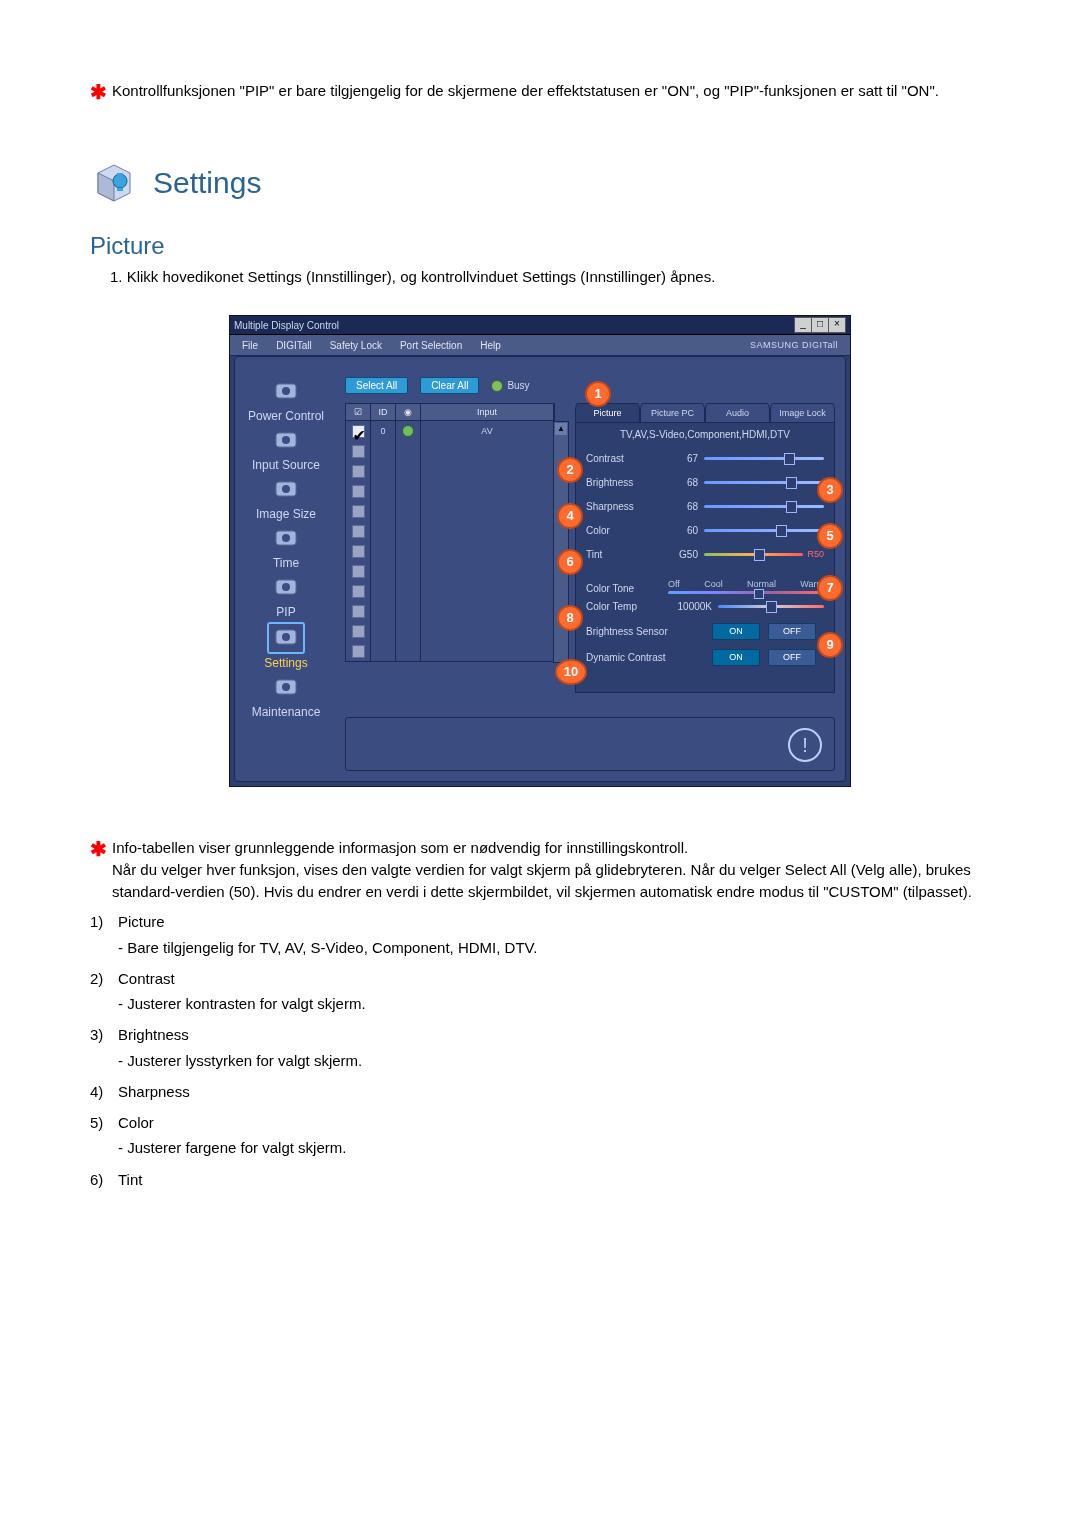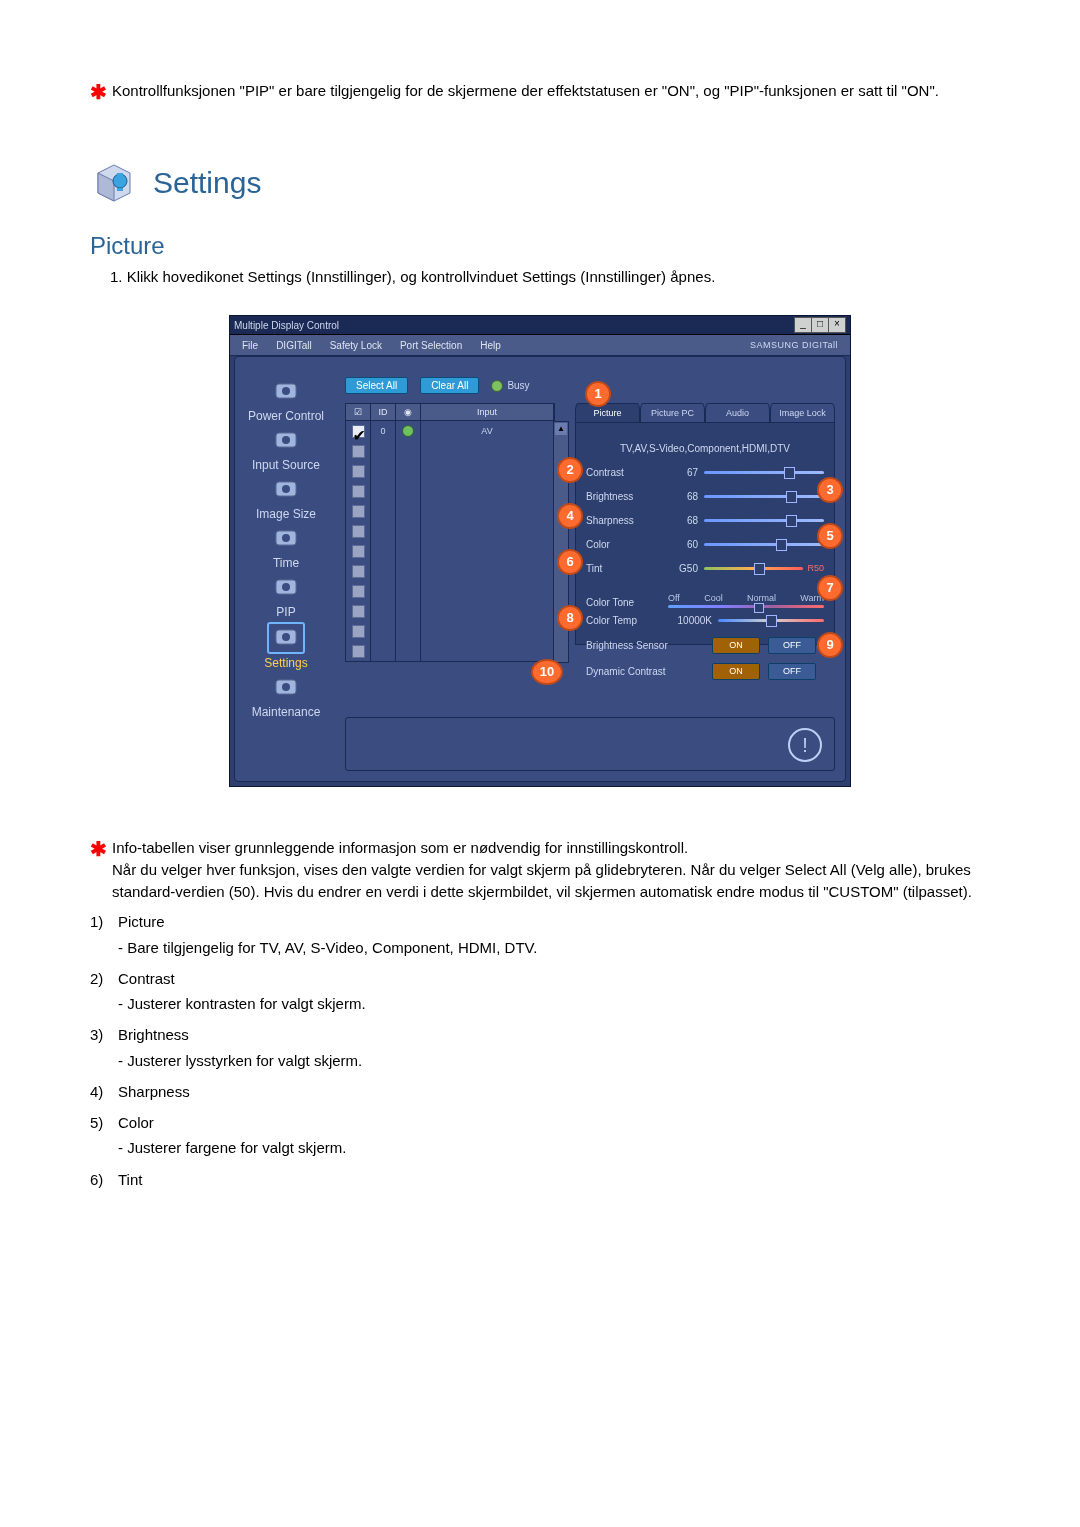--- a/index.html
+++ b/index.html
@@ -46,38 +46,38 @@
   .chk{width:11px;height:11px;background:#9aa5c4;border:1px solid #5c6b95;}
   .chk.on{background:#e8edf8;}
   .led{width:10px;height:10px;border-radius:50%;background:#6fc060;border:1px solid #2f5f2f;}
   .scroll{position:absolute;top:0;right:-15px;width:14px;height:100%;background:#4a5b8a;border:1px solid #1a2a55;}
   .scroll .arrow{width:12px;height:12px;background:#6a7bad;color:#000;margin:1px auto;font-size:8px;text-align:center;line-height:12px;}
 
   .panel{position:absolute;left:340px;top:46px;right:10px;height:295px;}
   .tabs{display:flex;height:20px;}
   .tab{flex:1;background:#3a4c80;border:1px solid #1a2a55;color:#cfd8f0;font-size:9px;text-align:center;line-height:18px;border-top-left-radius:3px 8px;border-top-right-radius:3px 8px;}
   .tab.active{background:#2d3f6e;color:#fff;}
-  .panel-inner{border:1px solid #1a2a55;border-top:none;background:#2d3f6e;height:222px;padding:20px 10px;box-sizing:border-box;position:relative;}
+  .panel-inner{border:1px solid #1a2a55;border-top:none;background:#2d3f6e;height:270px;padding:6px 10px;box-sizing:border-box;position:relative;}
   .psub{color:#cfd8f0;font-size:10px;text-align:center;margin-bottom:6px;}
   .prow{display:flex;align-items:center;height:24px;}
   .prow .lab{width:82px;color:#cfd8f0;font-size:10px;}
   .prow .val{width:30px;color:#cfd8f0;font-size:10px;text-align:right;padding-right:6px;}
   .slider{flex:1;height:10px;position:relative;}
   .slider .track{position:absolute;left:0;right:0;top:4px;height:3px;background:linear-gradient(90deg,#6a98ff,#9fbaff);border-radius:2px;}
   .slider.redblue .track{background:linear-gradient(90deg,#8fc060,#ffb050,#ff5a5a);}
   .slider.temp .track{background:linear-gradient(90deg,#4a88ff,#d0d0d0,#ff6a6a);}
   .slider .thumb{position:absolute;top:0;width:9px;height:10px;background:#2d3f6e;border:1px solid #9fb5ff;}
   .tone-row{display:flex;align-items:flex-end;height:28px;}
   .tone-row .lab{width:82px;color:#cfd8f0;font-size:10px;}
   .tone-row .opts{flex:1;display:flex;justify-content:space-between;font-size:9px;color:#bac6e8;}
   .tone-row .bar{height:3px;background:linear-gradient(90deg,#5fa0ff,#8080ff,#a060a0,#ff6a6a);margin-top:2px;border-radius:2px;position:relative;}
   .tone-row .marker{position:absolute;top:-2px;width:8px;height:8px;background:#2d3f6e;border:1px solid #9fb5ff;}
   .onoff-row{display:flex;align-items:center;height:26px;}
   .onoff-row .lab{width:110px;color:#cfd8f0;font-size:10px;}
-  .oo-btn{width:46px;height:15px;border:1px solid #0b3f63;background:#a16207;color:#fff;font-size:9px;text-align:center;line-height:14px;border-radius:2px;margin-right:8px;}
+  .oo-btn{width:46px;height:15px;border:1px solid #0b3f63;background:#0369a1;color:#fff;font-size:9px;text-align:center;line-height:14px;border-radius:2px;margin-right:8px;}
   .oo-btn.off{background:#3a5b95;}
   .r50{color:#ff6a6a;font-size:9px;margin-left:4px;}
   .g50{color:#7fc878;font-size:9px;}
 
   .footer-box{position:absolute;left:110px;right:10px;bottom:10px;height:52px;border:1px solid #1a2a55;background:#3a4c80;border-radius:3px;}
   .footer-box .ficon{position:absolute;right:12px;top:10px;width:30px;height:30px;border-radius:50%;border:2px solid #bcd0f5;display:flex;align-items:center;justify-content:center;color:#bcd0f5;font-size:20px;}
 
   .callout{position:absolute;width:22px;height:22px;border-radius:50%;background:#ff6a2f;border:2px solid #c04a1a;color:#fff;font-weight:bold;font-size:13px;text-align:center;line-height:22px;z-index:5;}
 
   .after-note{margin-top:0;}
@@ -414,21 +414,21 @@
 
       <div class="callout" style="left:350px;top:24px;">1</div>
       <div class="callout" style="left:322px;top:100px;">2</div>
       <div class="callout" style="right:2px;top:120px;">3</div>
       <div class="callout" style="left:322px;top:146px;">4</div>
       <div class="callout" style="right:2px;top:166px;">5</div>
       <div class="callout" style="left:322px;top:192px;">6</div>
       <div class="callout" style="right:2px;top:218px;">7</div>
       <div class="callout" style="left:322px;top:248px;">8</div>
       <div class="callout" style="right:2px;top:275px;">9</div>
-      <div class="callout" style="left:296px;top:302px;width:28px;text-align:center;">10</div>
+      <div class="callout" style="left:320px;top:302px;width:28px;text-align:center;">10</div>
     </div>
   </div>
 
   <div class="note-row after-note">
     <span class="star">✱</span>
     <span class="note-text" id="bottom-note">Info-tabellen viser grunnleggende informasjon som er nødvendig for innstillingskontroll.<br>Når du velger hver funksjon, vises den valgte verdien for valgt skjerm på glidebryteren. Når du velger Select All (Velg alle), brukes standard-verdien (50). Hvis du endrer en verdi i dette skjermbildet, vil skjermen automatisk endre modus til "CUSTOM" (tilpasset).</span>
   </div>
 
   <div class="list" id="list">
       <div class="item">

